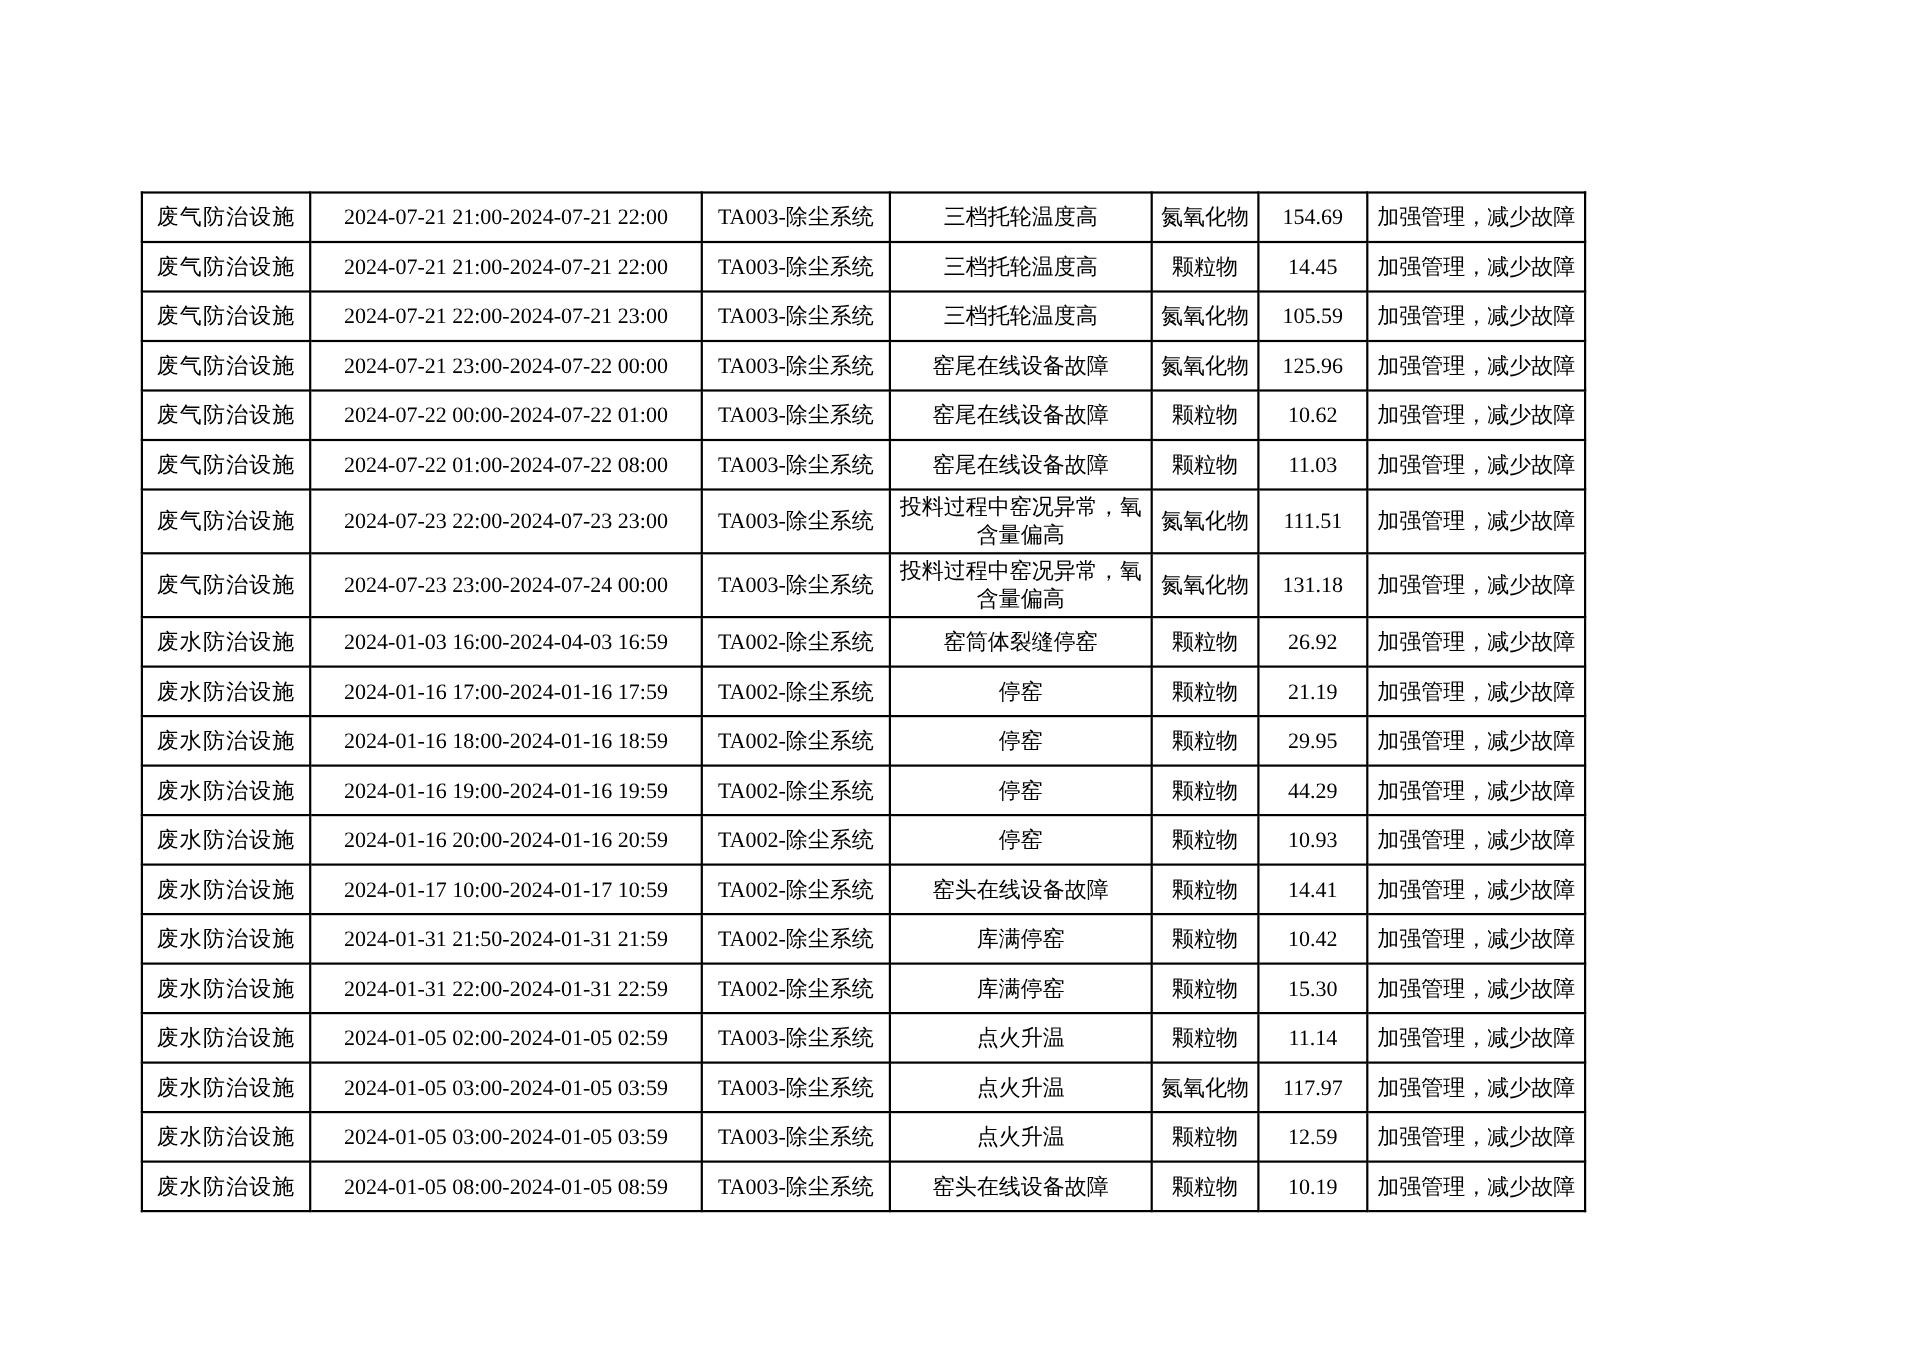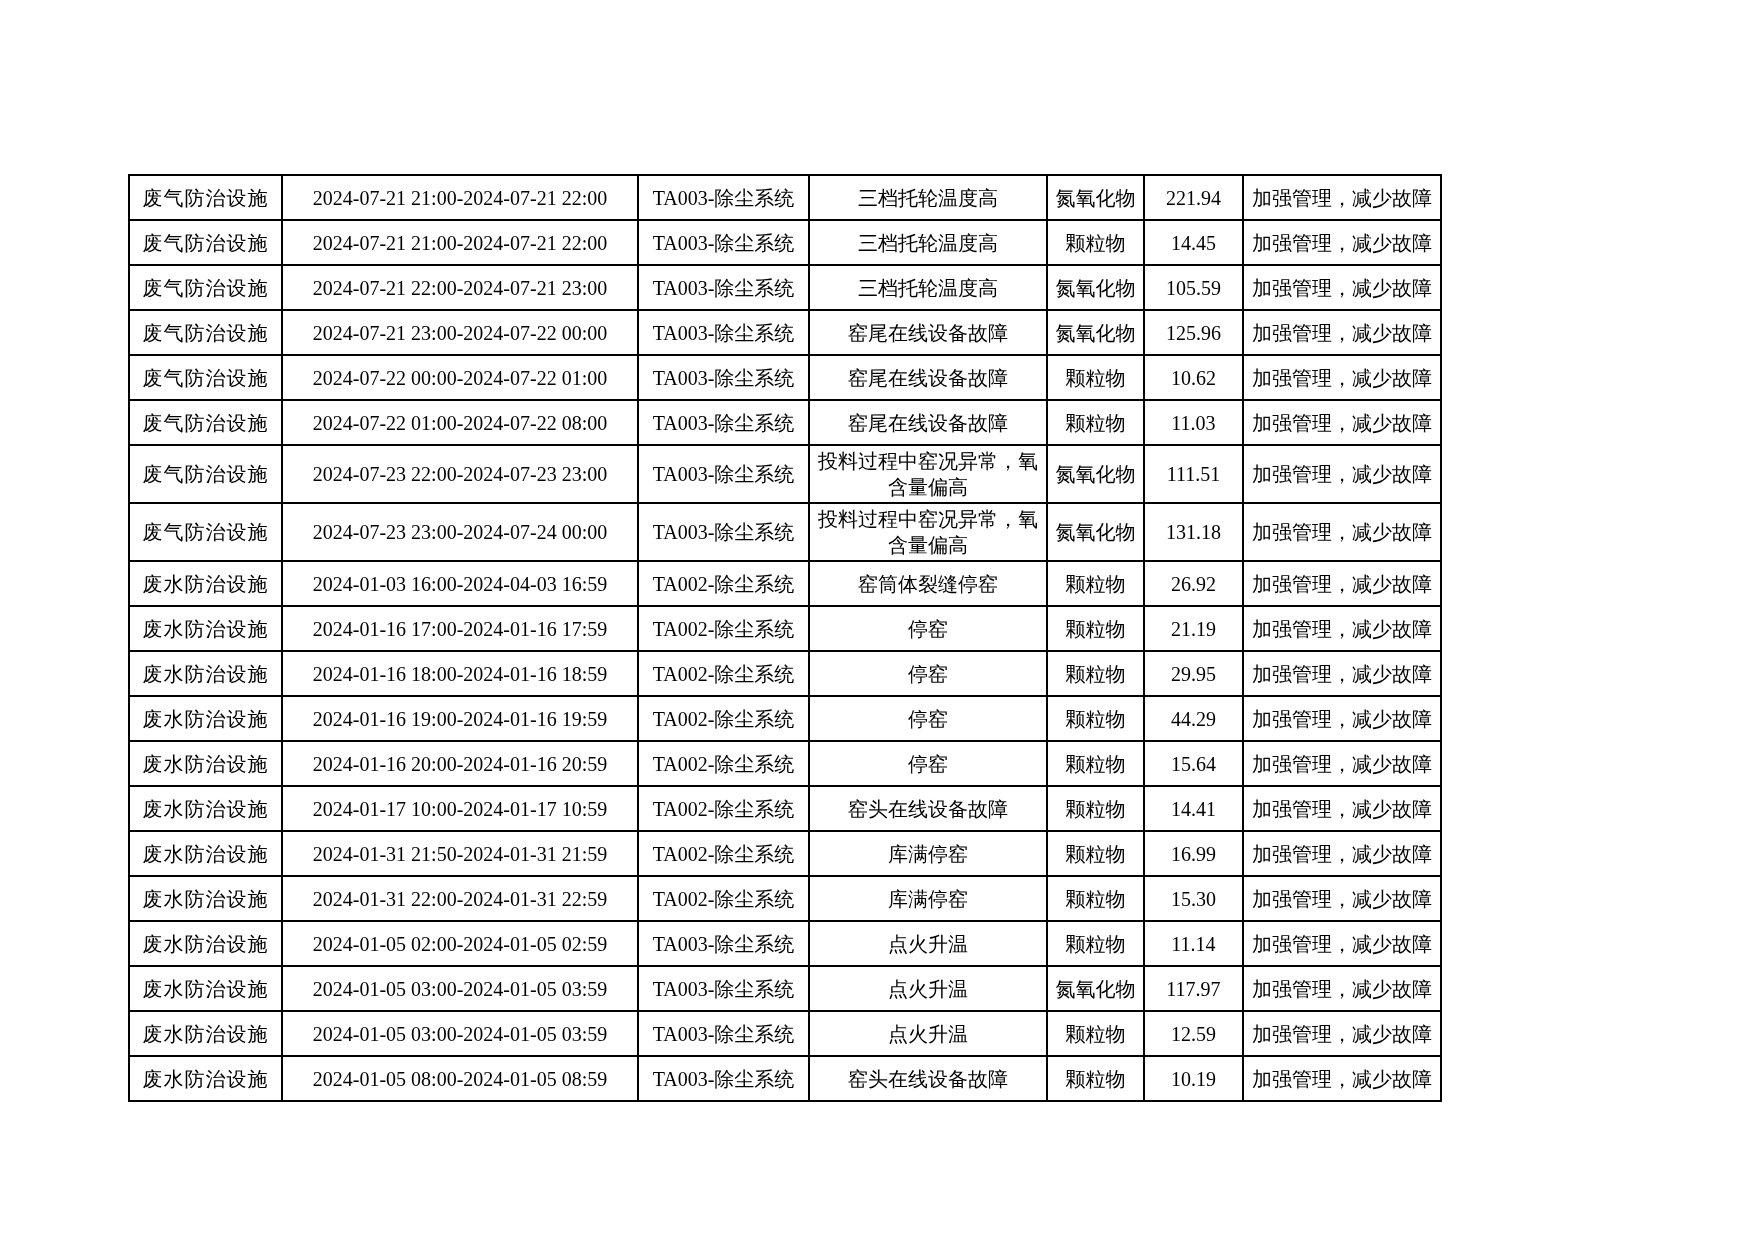--- a/index.html
+++ b/index.html
@@ -60,21 +60,21 @@
       <col style="width:99px">
       <col style="width:198px">
     </colgroup>
     <tbody id="rows">
         <tr>
           <td class="col-facility">废气防治设施</td>
           <td class="col-time">2024-07-21 21:00-2024-07-21 22:00</td>
           <td class="col-system">TA003-除尘系统</td>
           <td class="col-reason">三档托轮温度高</td>
           <td class="col-pollutant">氮氧化物</td>
-          <td class="col-value">221.94</td>
+          <td class="col-value">154.69</td>
           <td class="col-measure">加强管理，减少故障</td>
         </tr>
         <tr>
           <td class="col-facility">废气防治设施</td>
           <td class="col-time">2024-07-21 21:00-2024-07-21 22:00</td>
           <td class="col-system">TA003-除尘系统</td>
           <td class="col-reason">三档托轮温度高</td>
           <td class="col-pollutant">颗粒物</td>
           <td class="col-value">14.45</td>
           <td class="col-measure">加强管理，减少故障</td>
@@ -168,39 +168,39 @@
           <td class="col-pollutant">颗粒物</td>
           <td class="col-value">44.29</td>
           <td class="col-measure">加强管理，减少故障</td>
         </tr>
         <tr>
           <td class="col-facility">废水防治设施</td>
           <td class="col-time">2024-01-16 20:00-2024-01-16 20:59</td>
           <td class="col-system">TA002-除尘系统</td>
           <td class="col-reason">停窑</td>
           <td class="col-pollutant">颗粒物</td>
-          <td class="col-value">15.64</td>
+          <td class="col-value">10.93</td>
           <td class="col-measure">加强管理，减少故障</td>
         </tr>
         <tr>
           <td class="col-facility">废水防治设施</td>
           <td class="col-time">2024-01-17 10:00-2024-01-17 10:59</td>
           <td class="col-system">TA002-除尘系统</td>
           <td class="col-reason">窑头在线设备故障</td>
           <td class="col-pollutant">颗粒物</td>
           <td class="col-value">14.41</td>
           <td class="col-measure">加强管理，减少故障</td>
         </tr>
         <tr>
           <td class="col-facility">废水防治设施</td>
           <td class="col-time">2024-01-31 21:50-2024-01-31 21:59</td>
           <td class="col-system">TA002-除尘系统</td>
           <td class="col-reason">库满停窑</td>
           <td class="col-pollutant">颗粒物</td>
-          <td class="col-value">16.99</td>
+          <td class="col-value">10.42</td>
           <td class="col-measure">加强管理，减少故障</td>
         </tr>
         <tr>
           <td class="col-facility">废水防治设施</td>
           <td class="col-time">2024-01-31 22:00-2024-01-31 22:59</td>
           <td class="col-system">TA002-除尘系统</td>
           <td class="col-reason">库满停窑</td>
           <td class="col-pollutant">颗粒物</td>
           <td class="col-value">15.30</td>
           <td class="col-measure">加强管理，减少故障</td>

